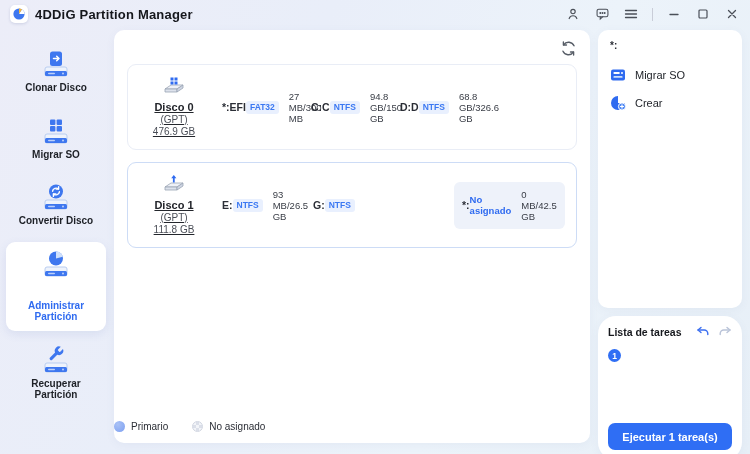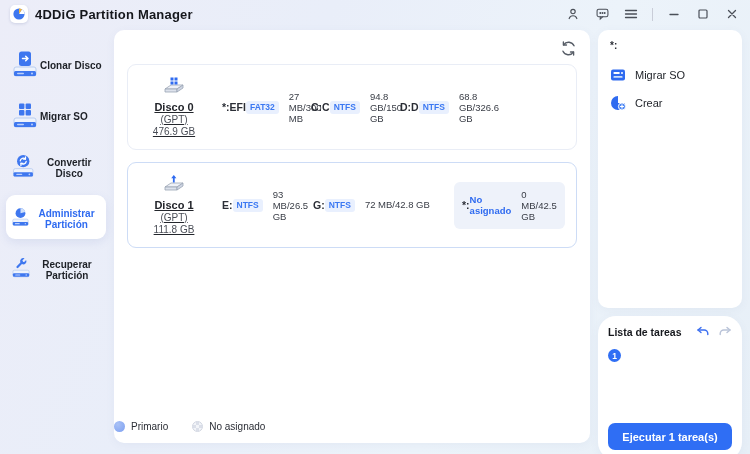--- a/index.html
+++ b/index.html
@@ -11,23 +11,23 @@
   }
   
   .titlebar { height:28px; display:flex; align-items:center; padding:0 10px; }
   .logo { width:18px; height:18px; background:#fff; border-radius:5px; display:flex; align-items:center; justify-content:center; box-shadow:0 1px 3px rgba(60,80,140,.18); margin-right:7px; }
   .app-title { font-size:13px; font-weight:700; color:#15171c; letter-spacing:.2px; }
   .tb-right { margin-left:auto; display:flex; align-items:center; gap:13px; }
   .tb-btn { width:16px; height:16px; display:flex; align-items:center; justify-content:center; cursor:pointer; }
   .tb-sep { width:1px; height:13px; background:#c9cdd8; }
   
   .sidebar { position:absolute; left:0; top:28px; bottom:0; width:112px; display:flex; flex-direction:column; align-items:center; padding-top:14px; }
-  .nav-item { width:100px; display:flex; flex-direction:row; align-items:center; padding:8px 4px; margin-bottom:7px; border-radius:9px; cursor:pointer; }
+  .nav-item { width:100px; display:flex; flex-direction:column; align-items:center; padding:8px 4px; margin-bottom:7px; border-radius:9px; cursor:pointer; }
   .nav-item .lbl { margin-top:4px; font-size:10px; font-weight:700; color:#1d2026; text-align:center; line-height:1.15; }
-  .nav-item.active { background:#fff; box-shadow:0 3px 10px rgba(80,110,180,.12); }
+  .nav-item.active { background:#fff; box-shadow:0 3px 10px rgba(80,110,180,.12);gap:18px; }
   .nav-item.active .lbl { color:#2f6bf0; }
   
   .main-card { position:absolute; left:114px; top:30px; width:476px; height:413px; background:#fff; border-radius:10px; box-shadow:0 2px 10px rgba(90,110,160,.06); }
   .refresh { position:absolute; top:10px; right:12px; width:18px; height:18px; cursor:pointer; }
   .disk-row { margin:0 13px; border:1px solid #e9edf6; border-radius:9px; display:flex; align-items:center; padding:12px 11px; gap:13px; }
   .disk-row.first { margin-top:34px; }
   .disk-row.selected { margin-top:12px; border-color:#cddcf6; }
   .disk-info { width:70px; flex:0 0 70px; text-align:center;text-decoration:underline; }
   .disk-info .dname { font-size:11px; font-weight:700; color:#23252b; margin-top:2px; }
   .disk-info .dmeta { font-size:10px; color:#4a4e57; margin-top:1px; }
@@ -280,21 +280,20 @@
     </div>
 
     <div class="part" style="width:128px">
       <div class="head">
         <span class="plabel">G:</span>
         <span class="badge">NTFS</span>
       </div>
       <div class="bar">
           <div class="fill" style="width: 3%;"></div>
         </div>
-      <div class="usage">72 MB/42.8 GB</div>
     </div>
 
     <div class="part unalloc-cell">
       <div class="head">
         <span class="plabel">*:</span>
         <span class="unalloc-label">No asignado</span>
       </div>
       <div class="checker checker-bar"></div>
       <div class="usage">0 MB/42.5 GB</div>
     </div>

